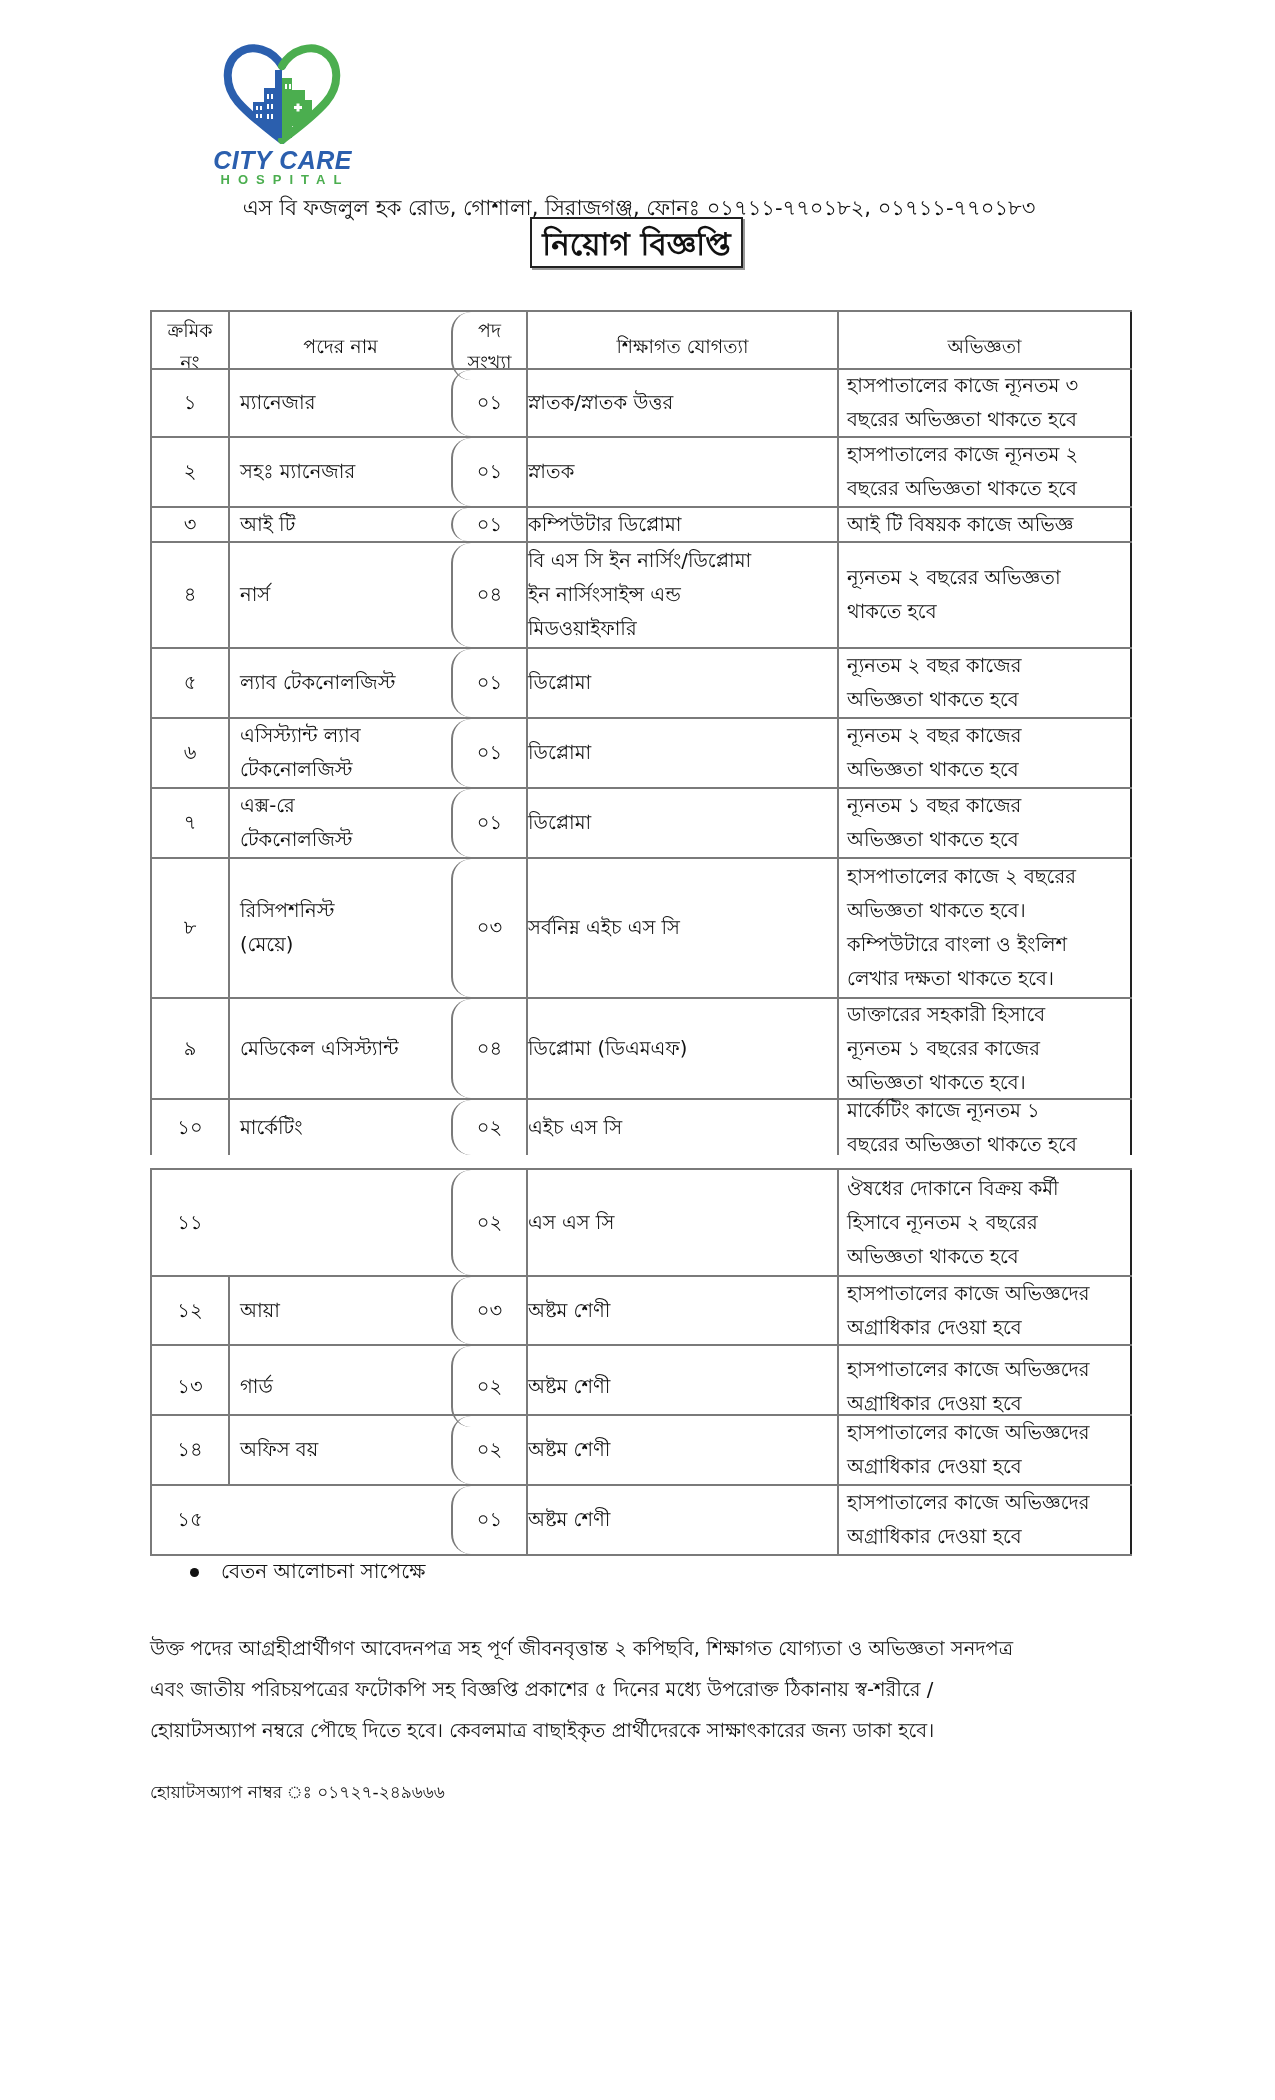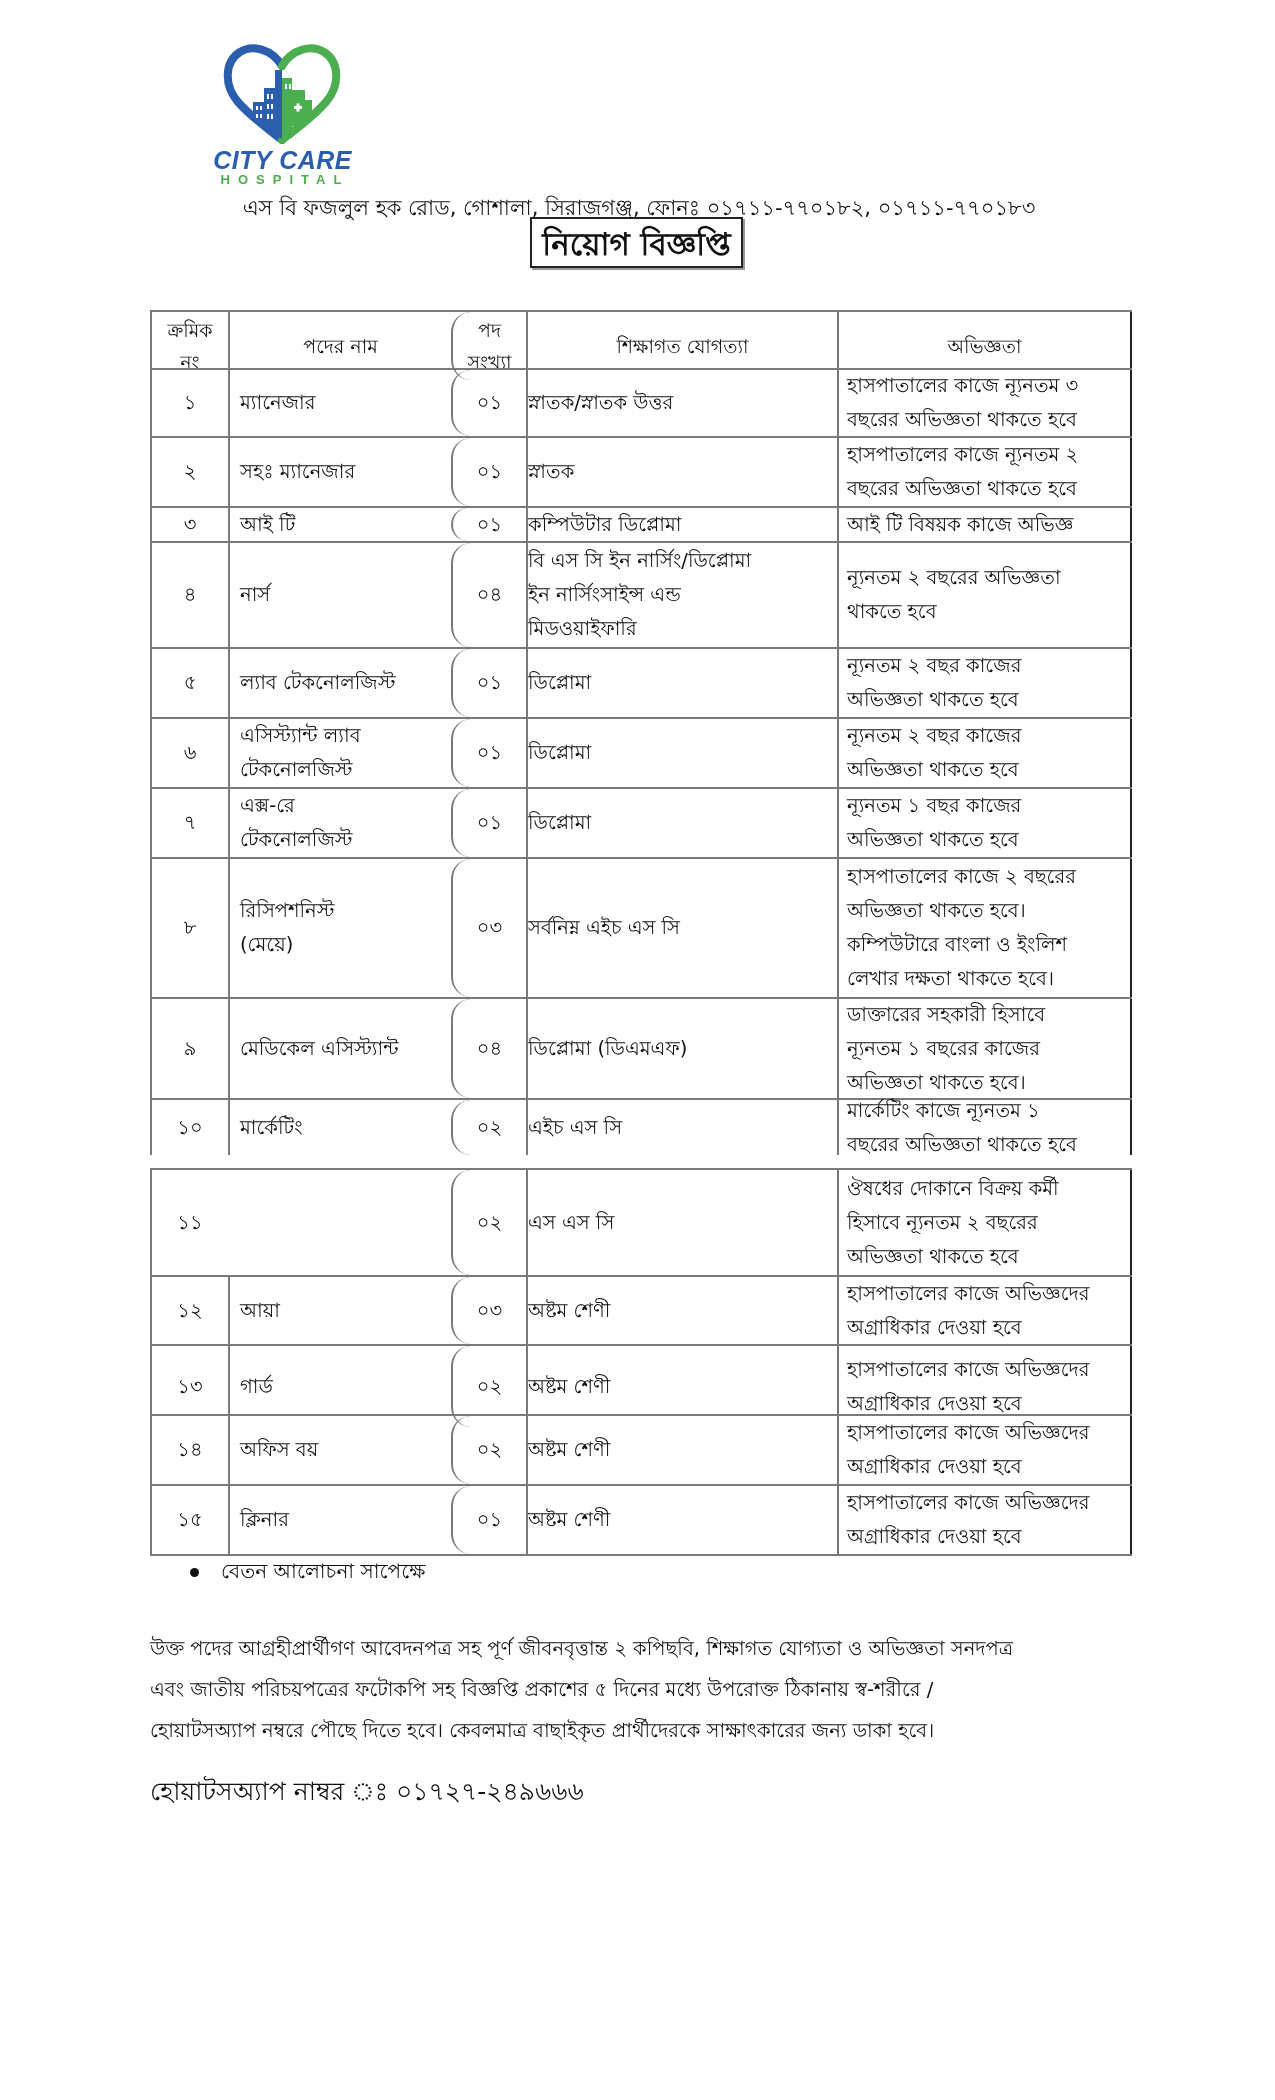--- a/index.html
+++ b/index.html
@@ -23,21 +23,21 @@
   .c3 { left:301px; width:75px; justify-content:center; text-align:center;border-radius:20px; }
   .c4 { left:376px; width:311px; padding-left:0; }
   .c5 { left:687px; width:295px; padding-left:8px; border-right:2px solid #222; }
   .hdr .cell { justify-content:center; text-align:center; font-size:19px; line-height:32px; padding-left:0; }
   .table-bottom { position:absolute; left:0; width:982px; height:0; border-top:2px solid #7a7a7a; }
   .multiline { white-space:pre-line; }
   #bullet { left:190px; top:1556px; font-size:20px; line-height:30px; }
   #bullet-dot { display:inline-block; width:9px; height:9px; border-radius:50%; background:#111; margin-right:22px; vertical-align:middle; }
   #para { left:150px; top:1628px; width:990px; font-size:19.5px; line-height:41px; text-align:justify; }
   #para .line { display:block; white-space:nowrap; }
-  #whatsapp { left:150px; top:1777px; font-size:25px; line-height:30px; }
+  #whatsapp { left:150px; top:1777px; font-size:17px; line-height:30px; }
 </style>
 </head>
 <body>
 
 <div id="logo" class="abs">
   <svg width="140" height="100" viewBox="0 0 140 100">
 
     <path d="M70 22 C60 5 40 0 28 8 C12 18 12 42 26 58 C40 74 60 88 70 96" fill="none" stroke="#2b5fae" stroke-width="8" stroke-linecap="round"></path>
 
     <path d="M70 22 C80 5 100 0 112 8 C128 18 128 42 114 58 C100 74 80 88 70 96" fill="none" stroke="#4bae4f" stroke-width="8" stroke-linecap="round"></path>
@@ -200,21 +200,20 @@
       <div class="row" style="top: 1116px; height: 70px;">
         <div class="cell c1 multiline">১৪</div>
         <div class="cell c2 multiline">অফিস বয়</div>
         <div class="cell c3 multiline">০২</div>
         <div class="cell c4 multiline">অষ্টম শেণী</div>
         <div class="cell c5 multiline">হাসপাতালের কাজে অভিজ্ঞদের
 অগ্রাধিকার দেওয়া হবে</div>
       </div>
       <div class="row" style="top: 1186px; height: 70px;">
         <div class="cell c1 multiline">১৫</div>
-        <div class="cell c2 multiline">ক্লিনার</div>
         <div class="cell c3 multiline">০১</div>
         <div class="cell c4 multiline">অষ্টম শেণী</div>
         <div class="cell c5 multiline">হাসপাতালের কাজে অভিজ্ঞদের
 অগ্রাধিকার দেওয়া হবে</div>
       </div>
     </div>
   <div class="table-bottom" style="top:1256px;"></div>
 </div>
 
 <div id="bullet" class="abs">

